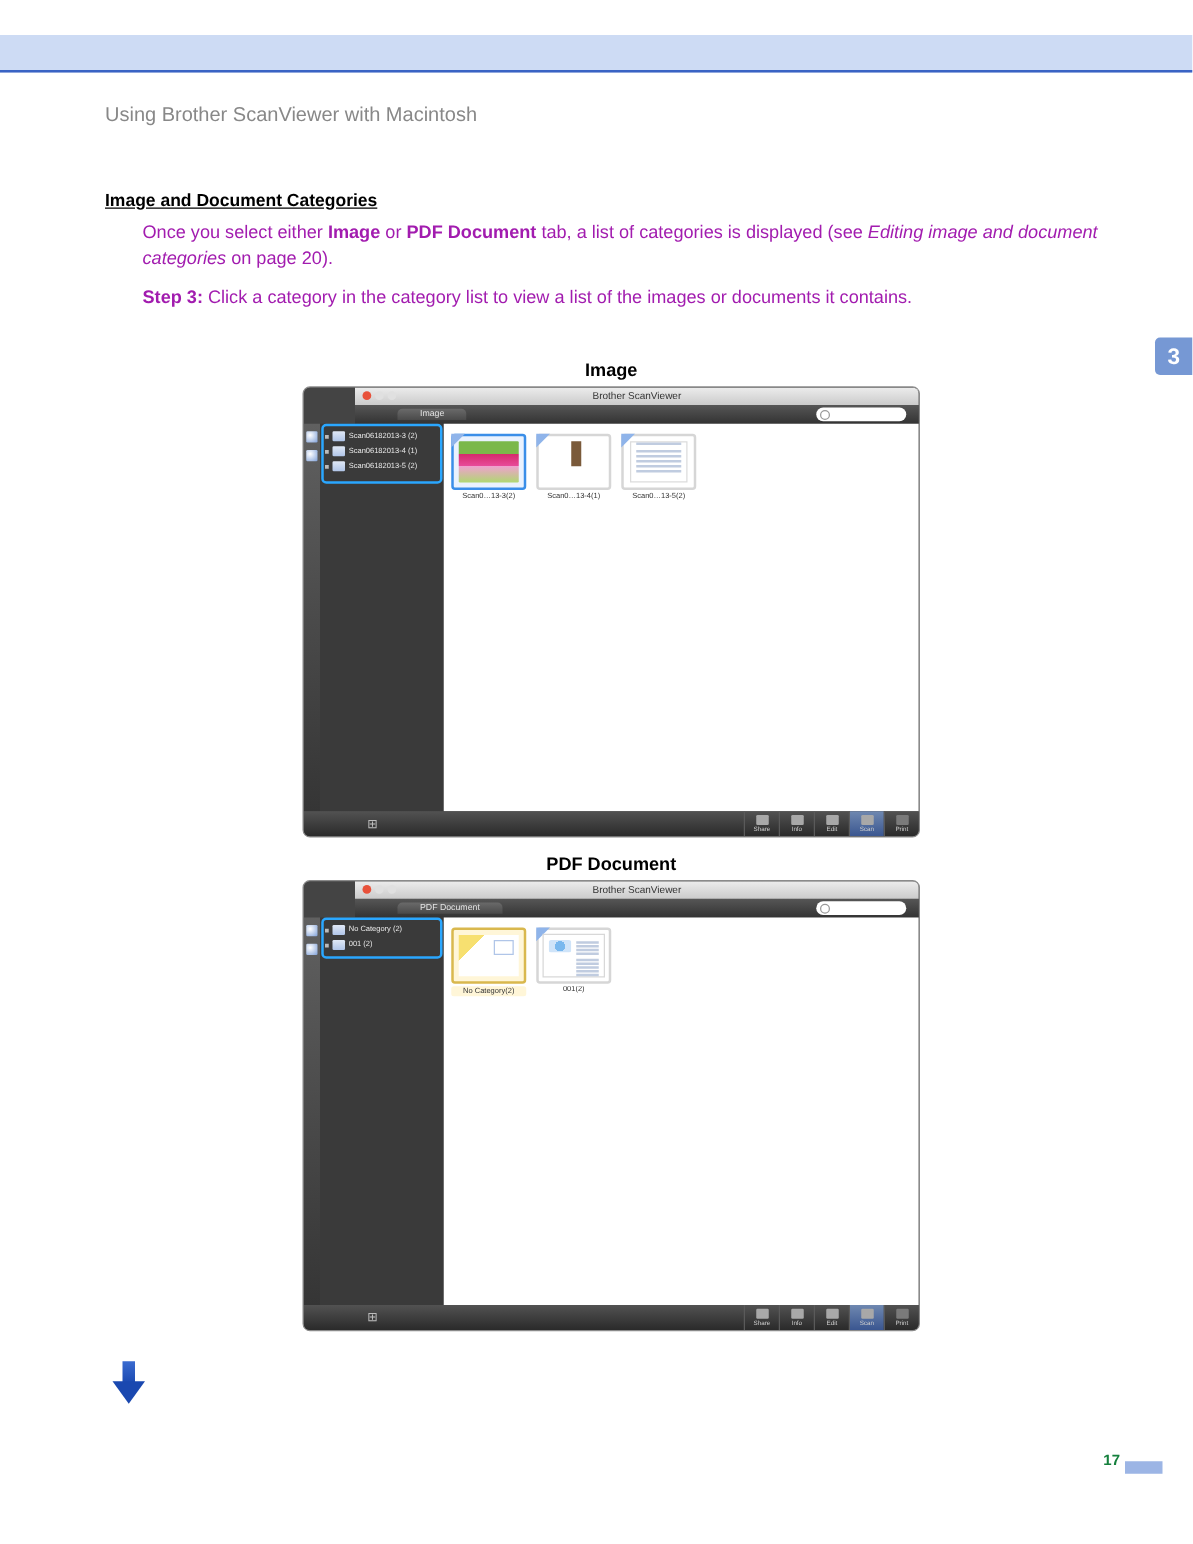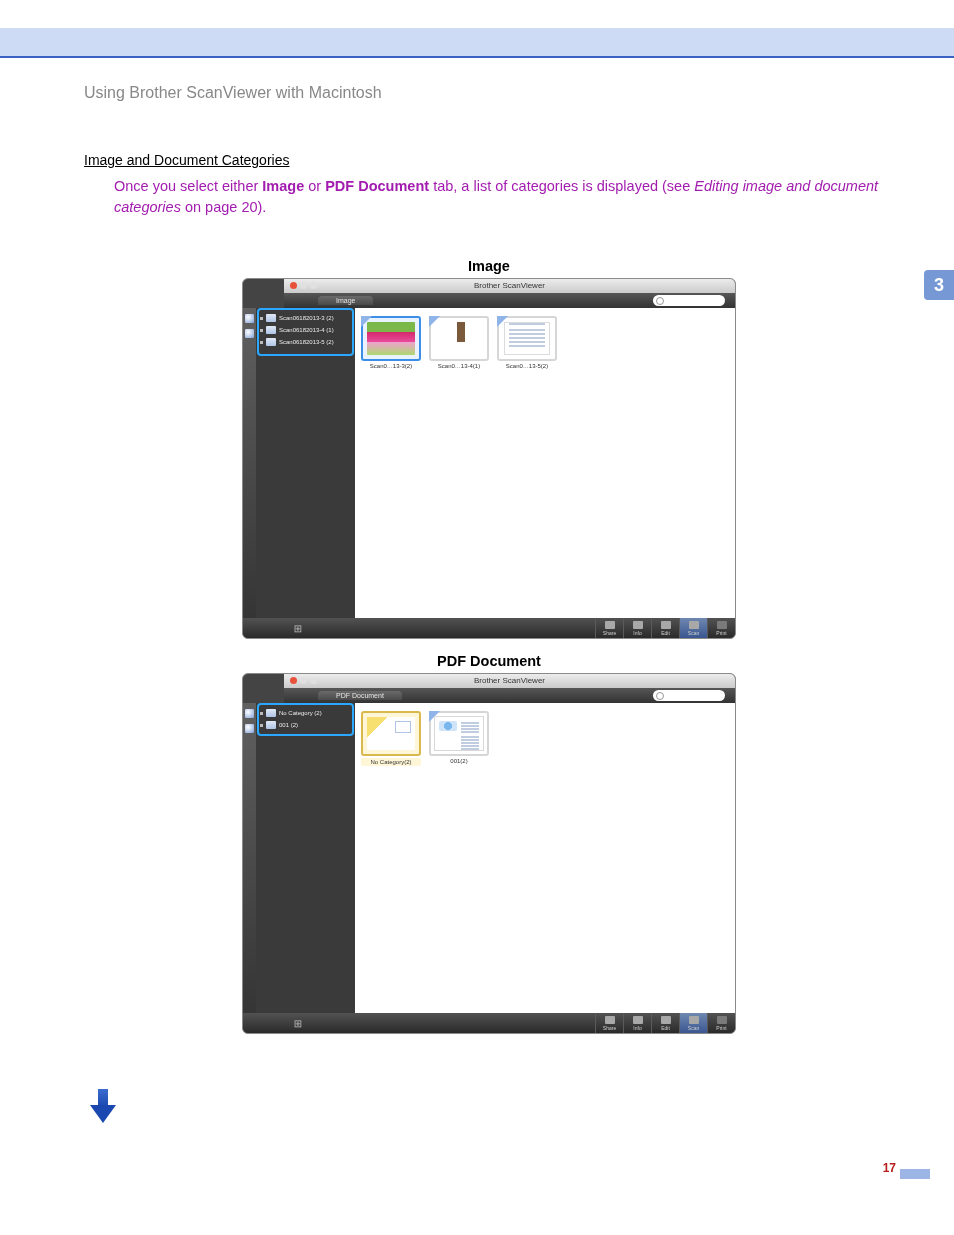--- a/index.html
+++ b/index.html
@@ -31,21 +31,21 @@
     text-align: center;
     line-height: 30px;
     border-radius: 4px 0 0 4px;
   }
   .page-num {
     position: absolute;
     right: 58px;
     bottom: 60px;
     font-size: 12px;
     font-weight: bold;
-    color: #b91c1c;
+    color: #15803d;
   }
   .page-accent {
     position: absolute;
     right: 24px;
     bottom: 56px;
     width: 30px;
     height: 10px;
     background: #9cb5e5;
   }
   .content {
@@ -54,21 +54,21 @@
     right: 60px;
     top: 84px;
   }
   .breadcrumb {
     font-size: 16px;
     color: #888;
     margin-bottom: 50px;
   }
   .section-title {
     font-size: 14px;
-    font-weight: normal;
+    font-weight: bold;
     text-decoration: underline;
     margin-bottom: 8px;
     color: #000;
   }
   .body-text {
     font-size: 14.5px;
     line-height: 1.45;
     color: #a21caf;
     margin-left: 30px;
     margin-bottom: 10px;
@@ -347,20 +347,23 @@
 
 <div class="content">
   <div class="breadcrumb">Using Brother ScanViewer with Macintosh</div>
 
   <div class="section-title">Image and Document Categories</div>
 
   <p class="body-text">
     <span>Once you select either </span><b>Image</b><span> or </span><b>PDF Document</b><span> tab, a list of categories is displayed (see </span><i>Editing image and document categories</i><span> on page 20).</span>
   </p>
 
+  <p class="body-text">
+    <b>Step 3:</b><span> Click a category in the category list to view a list of the images or documents it contains.</span>
+  </p>
 
   <div class="figure-label">Image</div>
   <div class="app-window">
     <div class="app-titlebar">
       <div class="traffic-lights">
         <div class="tl tl-close"></div>
         <div class="tl tl-min"></div>
         <div class="tl tl-max"></div>
       </div>
       <span>Brother ScanViewer</span>

